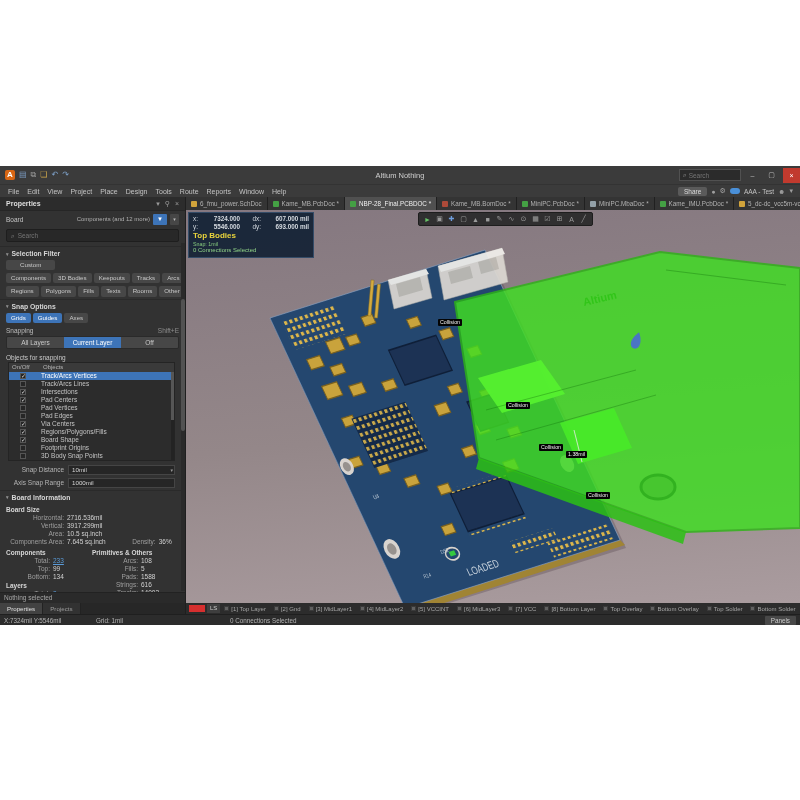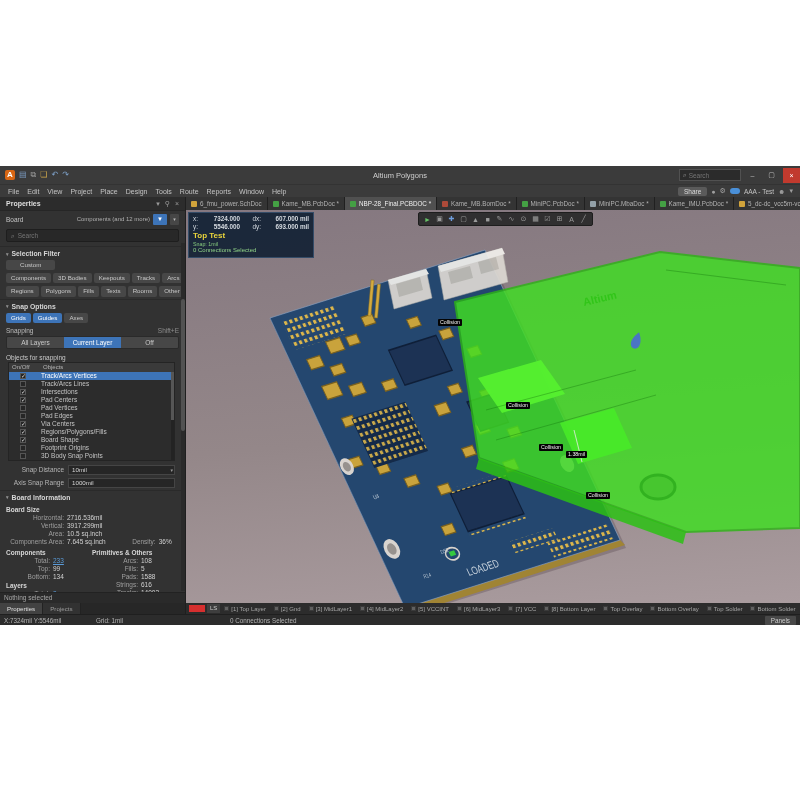--- a/index.html
+++ b/index.html
@@ -179,21 +179,21 @@
 
   <div class="titlebar">
     <div class="qat">
       <span class="alogo">A</span>
       <span class="qicon blue">▤</span>
       <span class="qicon">⧉</span>
       <span class="qicon gold">❏</span>
       <span class="qicon blue">↶</span>
       <span class="qicon blue">↷</span>
     </div>
-    <div class="wtitle">Altium Polygons</div>
+    <div class="wtitle">Altium Nothing</div>
     <div class="tright">
       <div class="tsearch">
         <span>⌕</span>
         <input placeholder="Search" style="">
       </div>
       <span class="wbtn">–</span>
       <span class="wbtn">▢</span>
       <span class="wbtn close">×</span>
     </div>
   </div>
@@ -637,21 +637,21 @@
             <span class="hv">7324.000</span>
             <span class="hk2">dx:</span>
             <span class="hv2">607.000 mil</span>
           </div>
           <div class="hudrow">
             <span class="hk">y:</span>
             <span class="hv">5546.000</span>
             <span class="hk2">dy:</span>
             <span class="hv2">693.000 mil</span>
           </div>
-          <div class="hudlayer">Top Test</div>
+          <div class="hudlayer">Top Bodies</div>
           <div class="hudsnap">Snap: 1mil</div>
           <div class="hudsel">0 Connections Selected</div>
         </div>
 
         <div class="vtoolbar">
 
         <span class="vti green">►</span>
             <span class="vti">▣</span>
             <span class="vti blue">✚</span>
             <span class="vti">▢</span>

